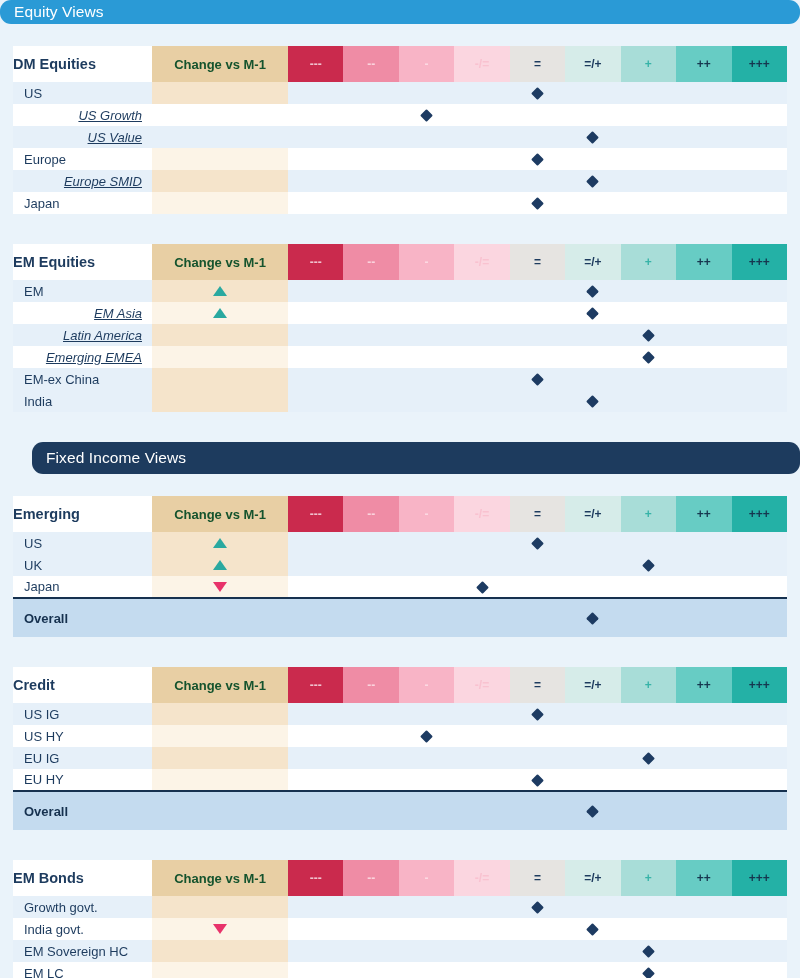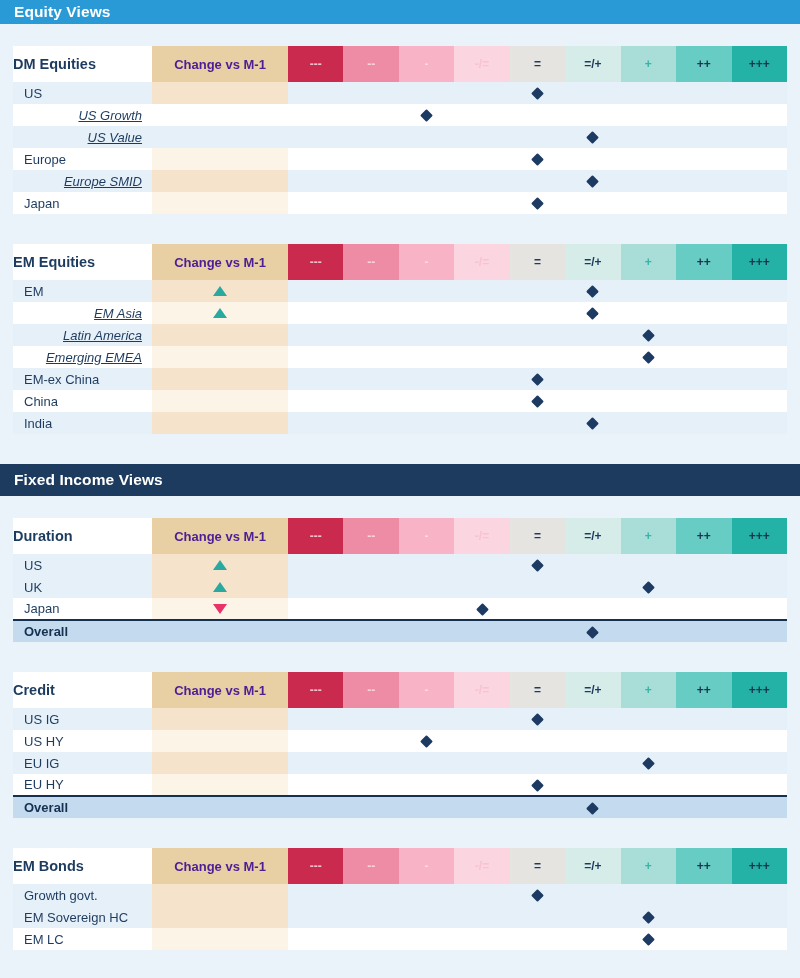--- a/index.html
+++ b/index.html
@@ -11,25 +11,26 @@
   }
   .page { width: 800px; height: 978px; position: relative; background: #eaf3fa; }
 
   
   .banner {
     height: 26px;
     display: flex; align-items: center;
     padding-left: 14px;
     color: #ffffff;
     font-size: 15.5px;
-    font-weight: bold;
+    font-weight: normal;
     letter-spacing: .1px;
+    border-radius: 11px;
   }
   .banner.equity { background: #2a9ad6; height: 24px; }
-  .banner.fi { background: #1d3b5e; height: 32px; font-size: 15.5px; }
+  .banner.fi { background: #1d3b5e; height: 32px; font-size: 15.5px; margin-left: 32px; }
 
   
   .block { padding: 0 13px; }
   .tbl { width: 774px; border-collapse: collapse; table-layout: fixed; }
   .tbl col.c-label  { width: 139px; }
   .tbl col.c-change { width: 136px; }
   .tbl col.c-sc     { width: 55.44px; }
 
   .tbl td, .tbl th { padding: 0; margin: 0; border: 0; }
 
@@ -38,21 +39,21 @@
   tr.hdr td { height: 36px; vertical-align: middle; }
   .hd-title {
     background: #ffffff;
     color: #1d3b5e;
     font-weight: bold;
     font-size: 14.5px;
     padding-left: 11px;
   }
   .hd-change {
     background: #e8cfa4;
-    color: #4c1d95;
+    color: #14532d;
     font-weight: bold;
     font-size: 13px;
     text-align: center;
   }
   .hd-sc {
     text-align: center;
     font-weight: bold;
     font-size: 12px;
     line-height: 1;
   }
@@ -105,21 +106,21 @@
   td.cell { text-align: center; }
   .dia {
     display: inline-block;
     width: 9px; height: 9px;
     background: #1d3b62;
     transform: rotate(45deg);
     border-radius: 1px;
   }
 
   
-  tr.overall td { background: #c4dbef; height: 22px; border-top: 2px solid #16314f; }
+  tr.overall td { background: #c4dbef; height: 39px; border-top: 2px solid #16314f; }
   tr.overall td.lbl { color: #16314f; font-weight: bold; font-size: 13px; }
   .gap-md { height: 22px; }
   .gap-lg { height: 30px; }
 </style>
 </head>
 <body>
 
 <div class="page" id="root">
     <div class="banner equity">Equity Views</div>
     <div class="gap-md"></div>
@@ -325,33 +326,20 @@
             <td class="cell"></td>
             <td class="cell"></td>
             <td class="cell"></td>
             <td class="cell"></td>
             <td class="cell"><span class="dia"></span></td>
             <td class="cell"></td>
             <td class="cell"></td>
             <td class="cell"></td>
             <td class="cell"></td>
           </tr>
-          <tr class="row even">
-            <td class="lbl">China</td>
-            <td class="chg tint"></td>
-            <td class="cell"></td>
-            <td class="cell"></td>
-            <td class="cell"></td>
-            <td class="cell"></td>
-            <td class="cell"><span class="dia"></span></td>
-            <td class="cell"></td>
-            <td class="cell"></td>
-            <td class="cell"></td>
-            <td class="cell"></td>
-          </tr>
           <tr class="row odd">
             <td class="lbl">India</td>
             <td class="chg tint"></td>
             <td class="cell"></td>
             <td class="cell"></td>
             <td class="cell"></td>
             <td class="cell"></td>
             <td class="cell"></td>
             <td class="cell"><span class="dia"></span></td>
             <td class="cell"></td>
@@ -374,21 +362,21 @@
           <col class="c-sc">
           <col class="c-sc">
           <col class="c-sc">
           <col class="c-sc">
           <col class="c-sc">
           <col class="c-sc">
           <col class="c-sc">
         </colgroup>
         <tbody>
           <tr class="hdr">
-            <td class="hd-title">Duration</td>
+            <td class="hd-title">Emerging</td>
             <td class="hd-change">Change vs M-1</td>
             <td class="hd-sc sc1">---</td>
             <td class="hd-sc sc2">--</td>
             <td class="hd-sc sc3">-</td>
             <td class="hd-sc sc4">-/=</td>
             <td class="hd-sc sc5">=</td>
             <td class="hd-sc sc6">=/+</td>
             <td class="hd-sc sc7">+</td>
             <td class="hd-sc sc8">++</td>
             <td class="hd-sc sc9">+++</td>
@@ -588,20 +576,35 @@
             <td class="cell"></td>
             <td class="cell"></td>
             <td class="cell"></td>
             <td class="cell"></td>
             <td class="cell"><span class="dia"></span></td>
             <td class="cell"></td>
             <td class="cell"></td>
             <td class="cell"></td>
             <td class="cell"></td>
           </tr>
+          <tr class="row even">
+            <td class="lbl">India govt.</td>
+            <td class="chg tint">
+              <span class="arrow down"></span>
+            </td>
+            <td class="cell"></td>
+            <td class="cell"></td>
+            <td class="cell"></td>
+            <td class="cell"></td>
+            <td class="cell"></td>
+            <td class="cell"><span class="dia"></span></td>
+            <td class="cell"></td>
+            <td class="cell"></td>
+            <td class="cell"></td>
+          </tr>
           <tr class="row odd">
             <td class="lbl">EM Sovereign HC</td>
             <td class="chg tint"></td>
             <td class="cell"></td>
             <td class="cell"></td>
             <td class="cell"></td>
             <td class="cell"></td>
             <td class="cell"></td>
             <td class="cell"></td>
             <td class="cell"><span class="dia"></span></td>

